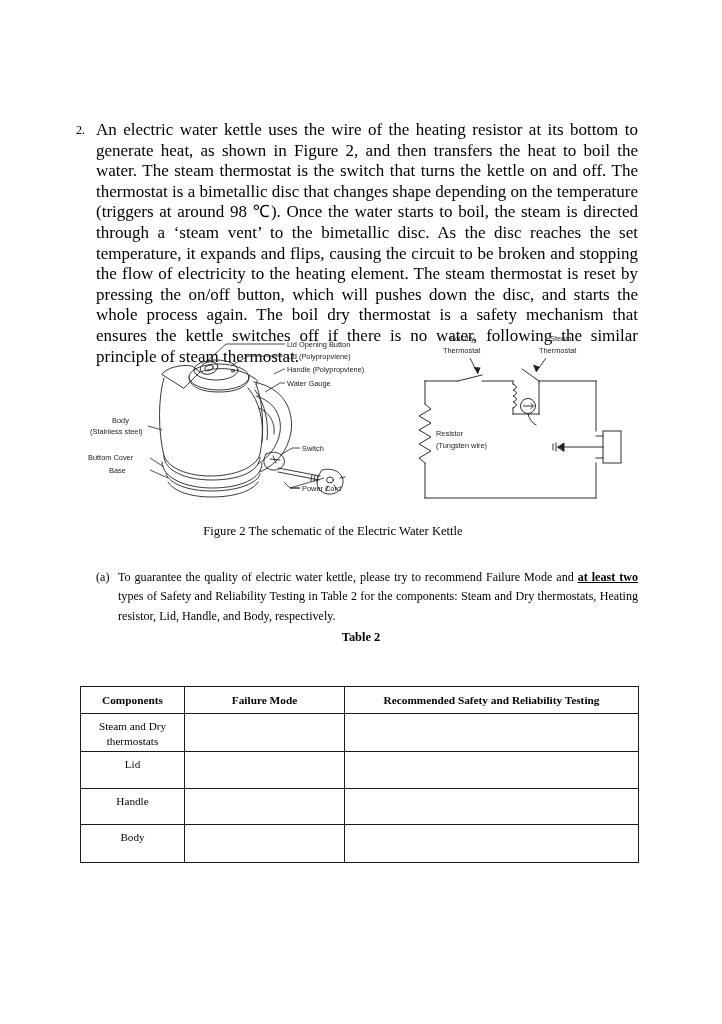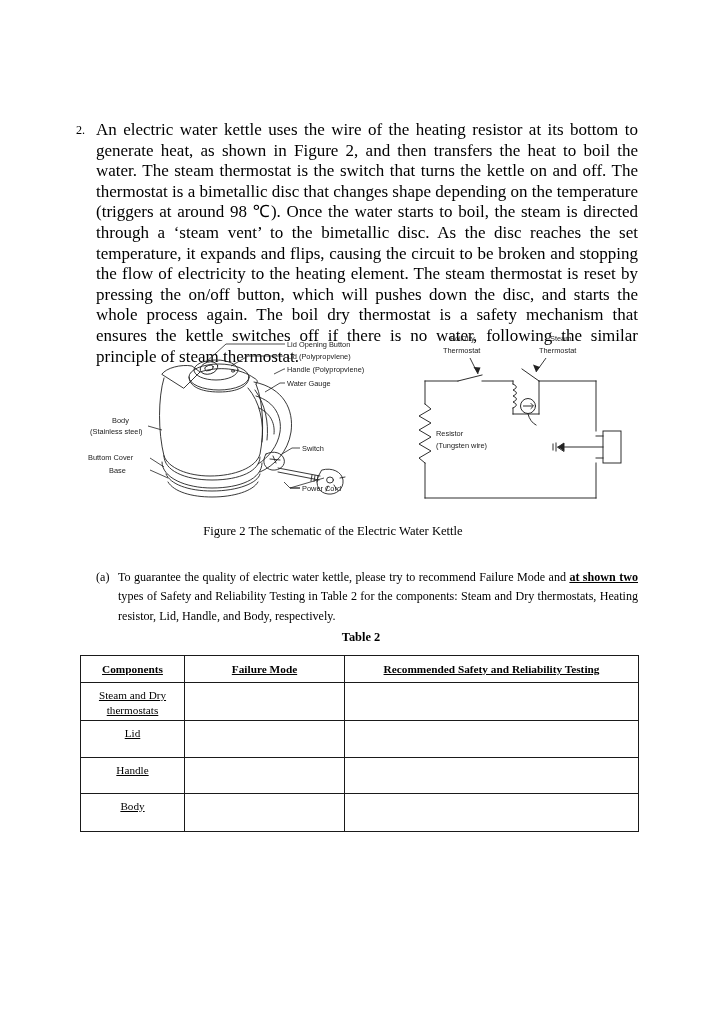--- a/index.html
+++ b/index.html
@@ -104,25 +104,24 @@
     width: 722px;
     text-align: center;
     font-size: 12.4px;
     font-weight: bold;
   }
 
   
   .data-table {
     position: absolute;
     left: 80px;
-    top: 655px;
+    top: 686px;
     width: 558px;
     border-collapse: collapse;
     table-layout: fixed;
-    text-decoration: underline;
   }
   .data-table th,
   .data-table td {
     border: 1px solid #1a1a1a;
     padding: 0;
     vertical-align: top;
   }
   .data-table th {
     text-align: center;
     font-weight: bold;
@@ -305,21 +304,21 @@
       <text class="dlabel" x="129" y="26.5">Thermostat</text>
       <text class="dlabel" x="26" y="110">Resistor</text>
       <text class="dlabel" x="26" y="122">(Tungsten wire)</text>
     </svg>
   </div>
 
   <div class="figure-caption">Figure 2 The schematic of the Electric Water Kettle</div>
 
   <div class="part-block">
     <div class="part-label">(a)</div>
-    <div class="part-text"><span>To guarantee the quality of electric water kettle, please try to recommend Failure Mode and </span><span class="u-bold">at shown two</span><span> types of Safety and Reliability Testing in Table 2 for the components: Steam and Dry thermostats, Heating resistor, Lid, Handle, and Body, respectively.</span></div>
+    <div class="part-text"><span>To guarantee the quality of electric water kettle, please try to recommend Failure Mode and </span><span class="u-bold">at least two</span><span> types of Safety and Reliability Testing in Table 2 for the components: Steam and Dry thermostats, Heating resistor, Lid, Handle, and Body, respectively.</span></div>
   </div>
 
   <div class="table-title">Table 2</div>
 
   <table class="data-table">
     <colgroup>
       <col class="col-comp">
         <col class="col-fail">
         <col class="col-rec">
     </colgroup>

